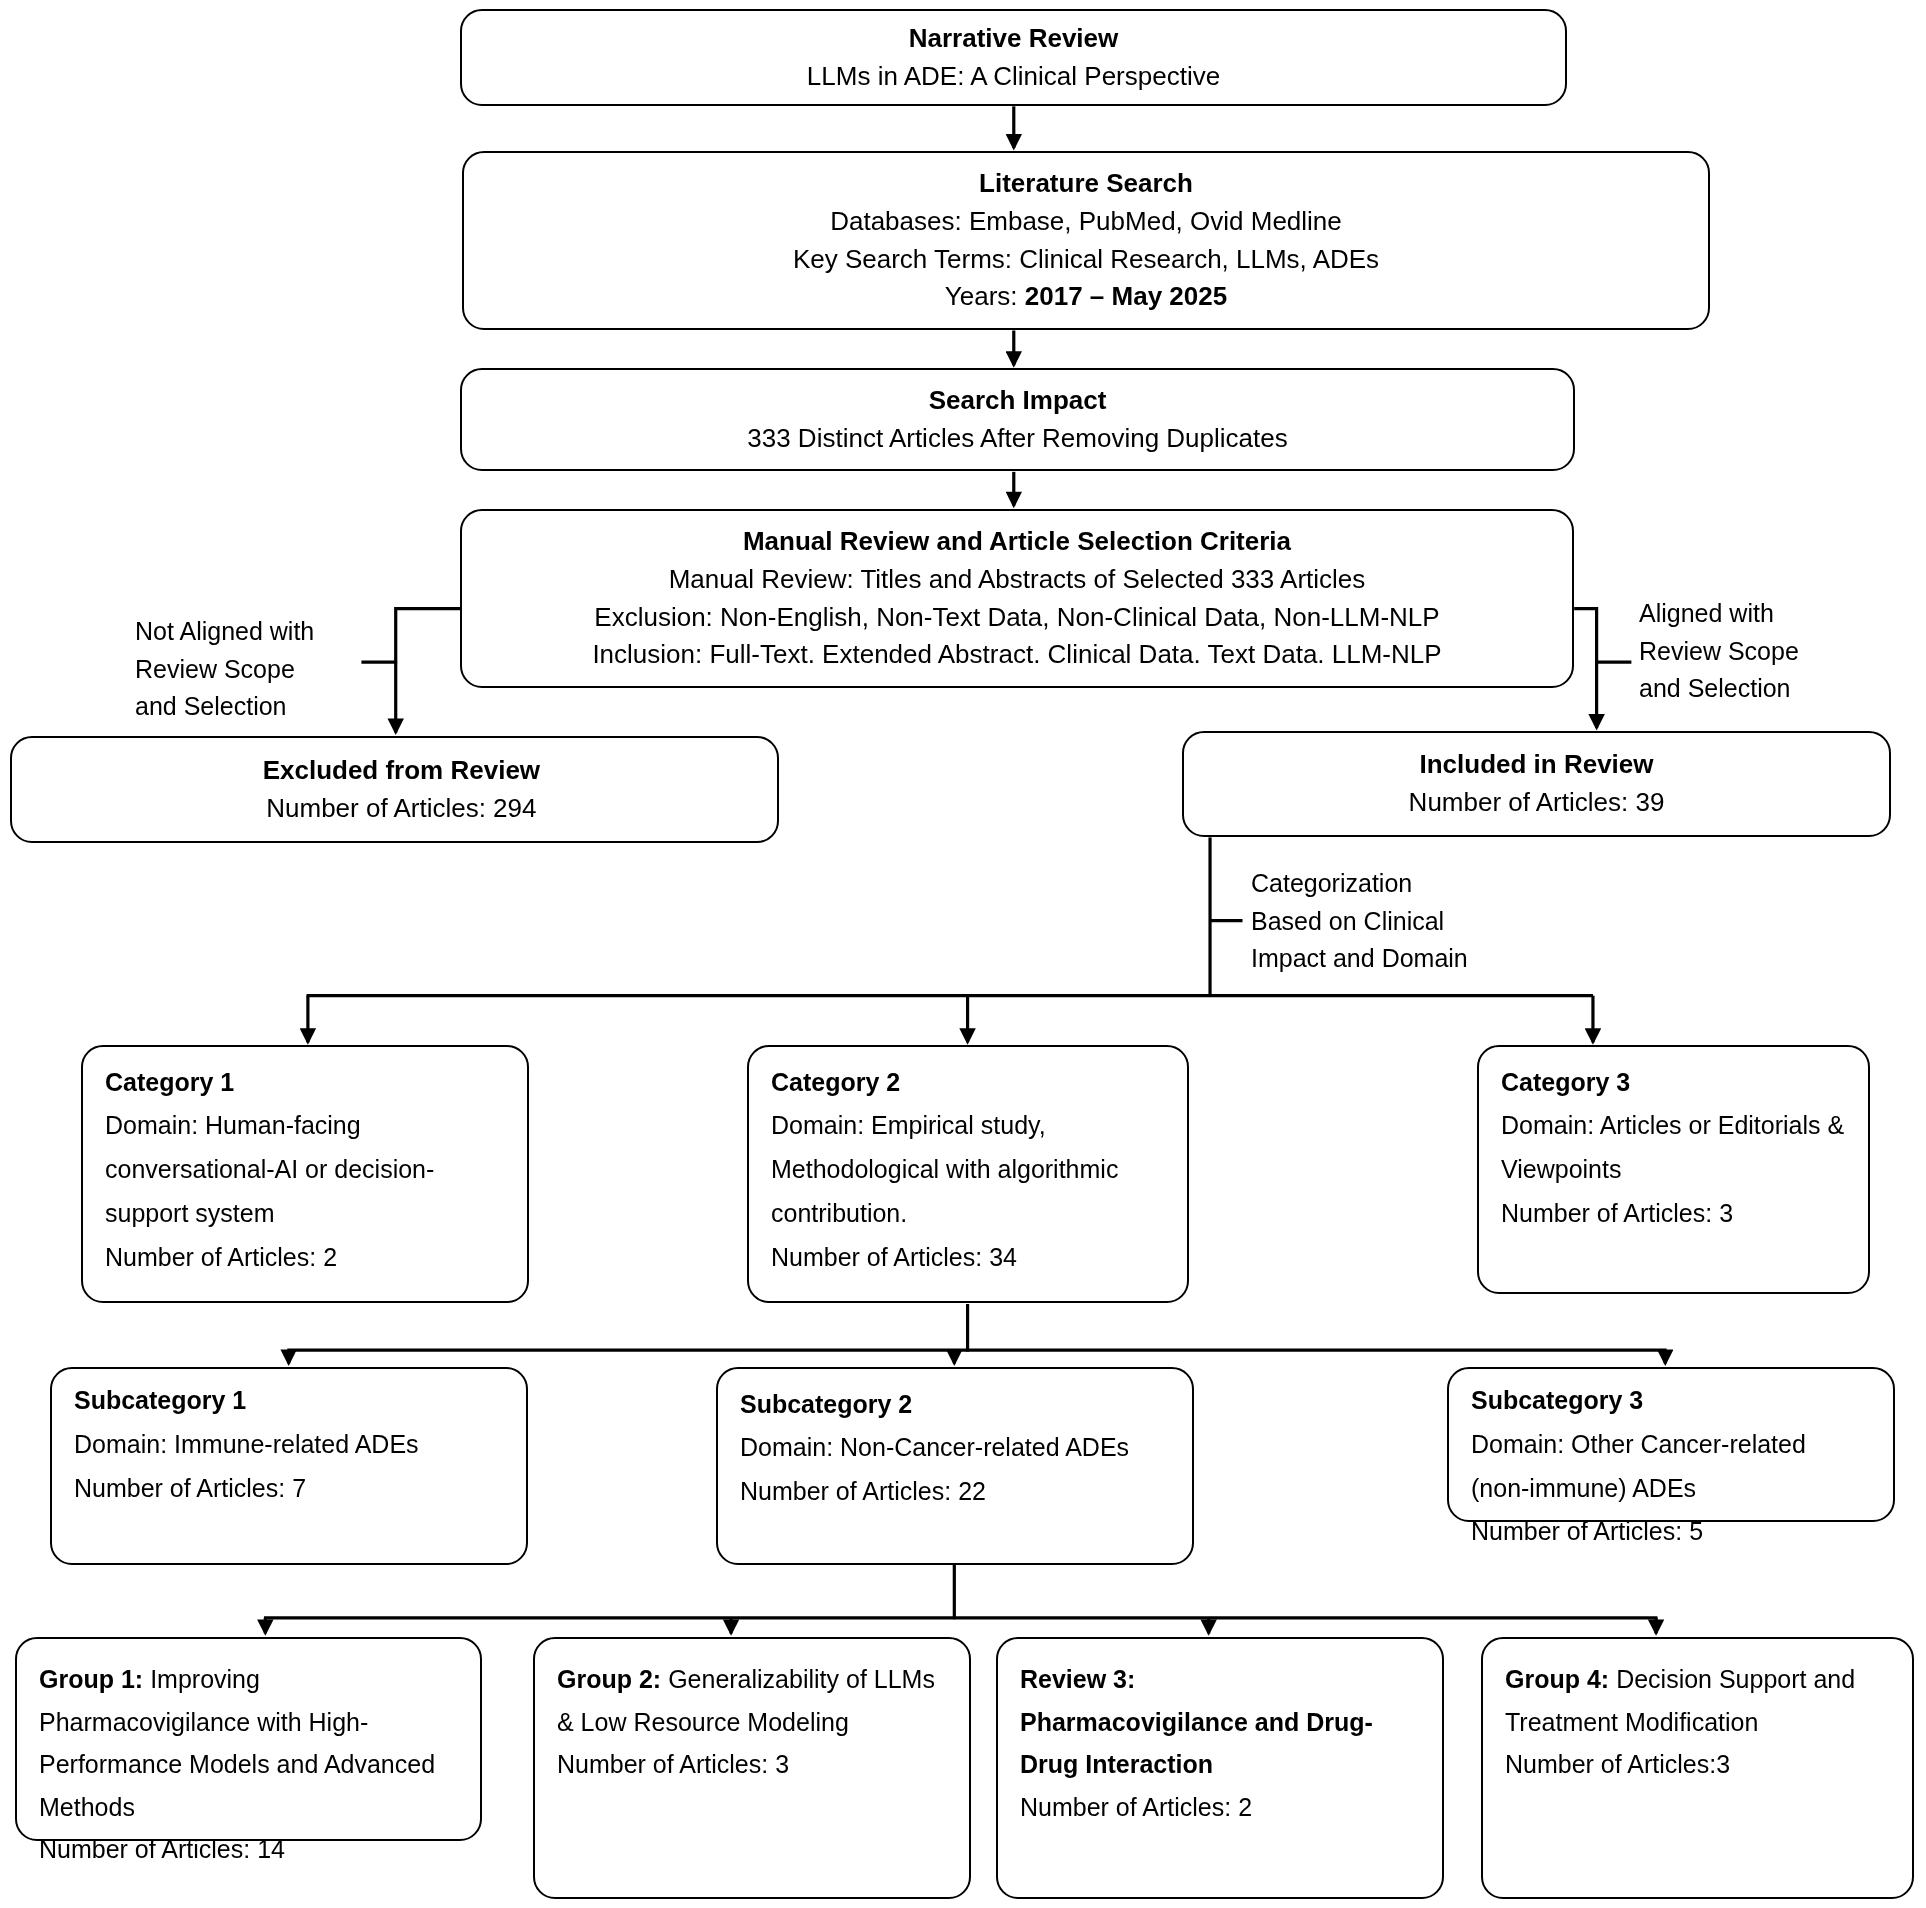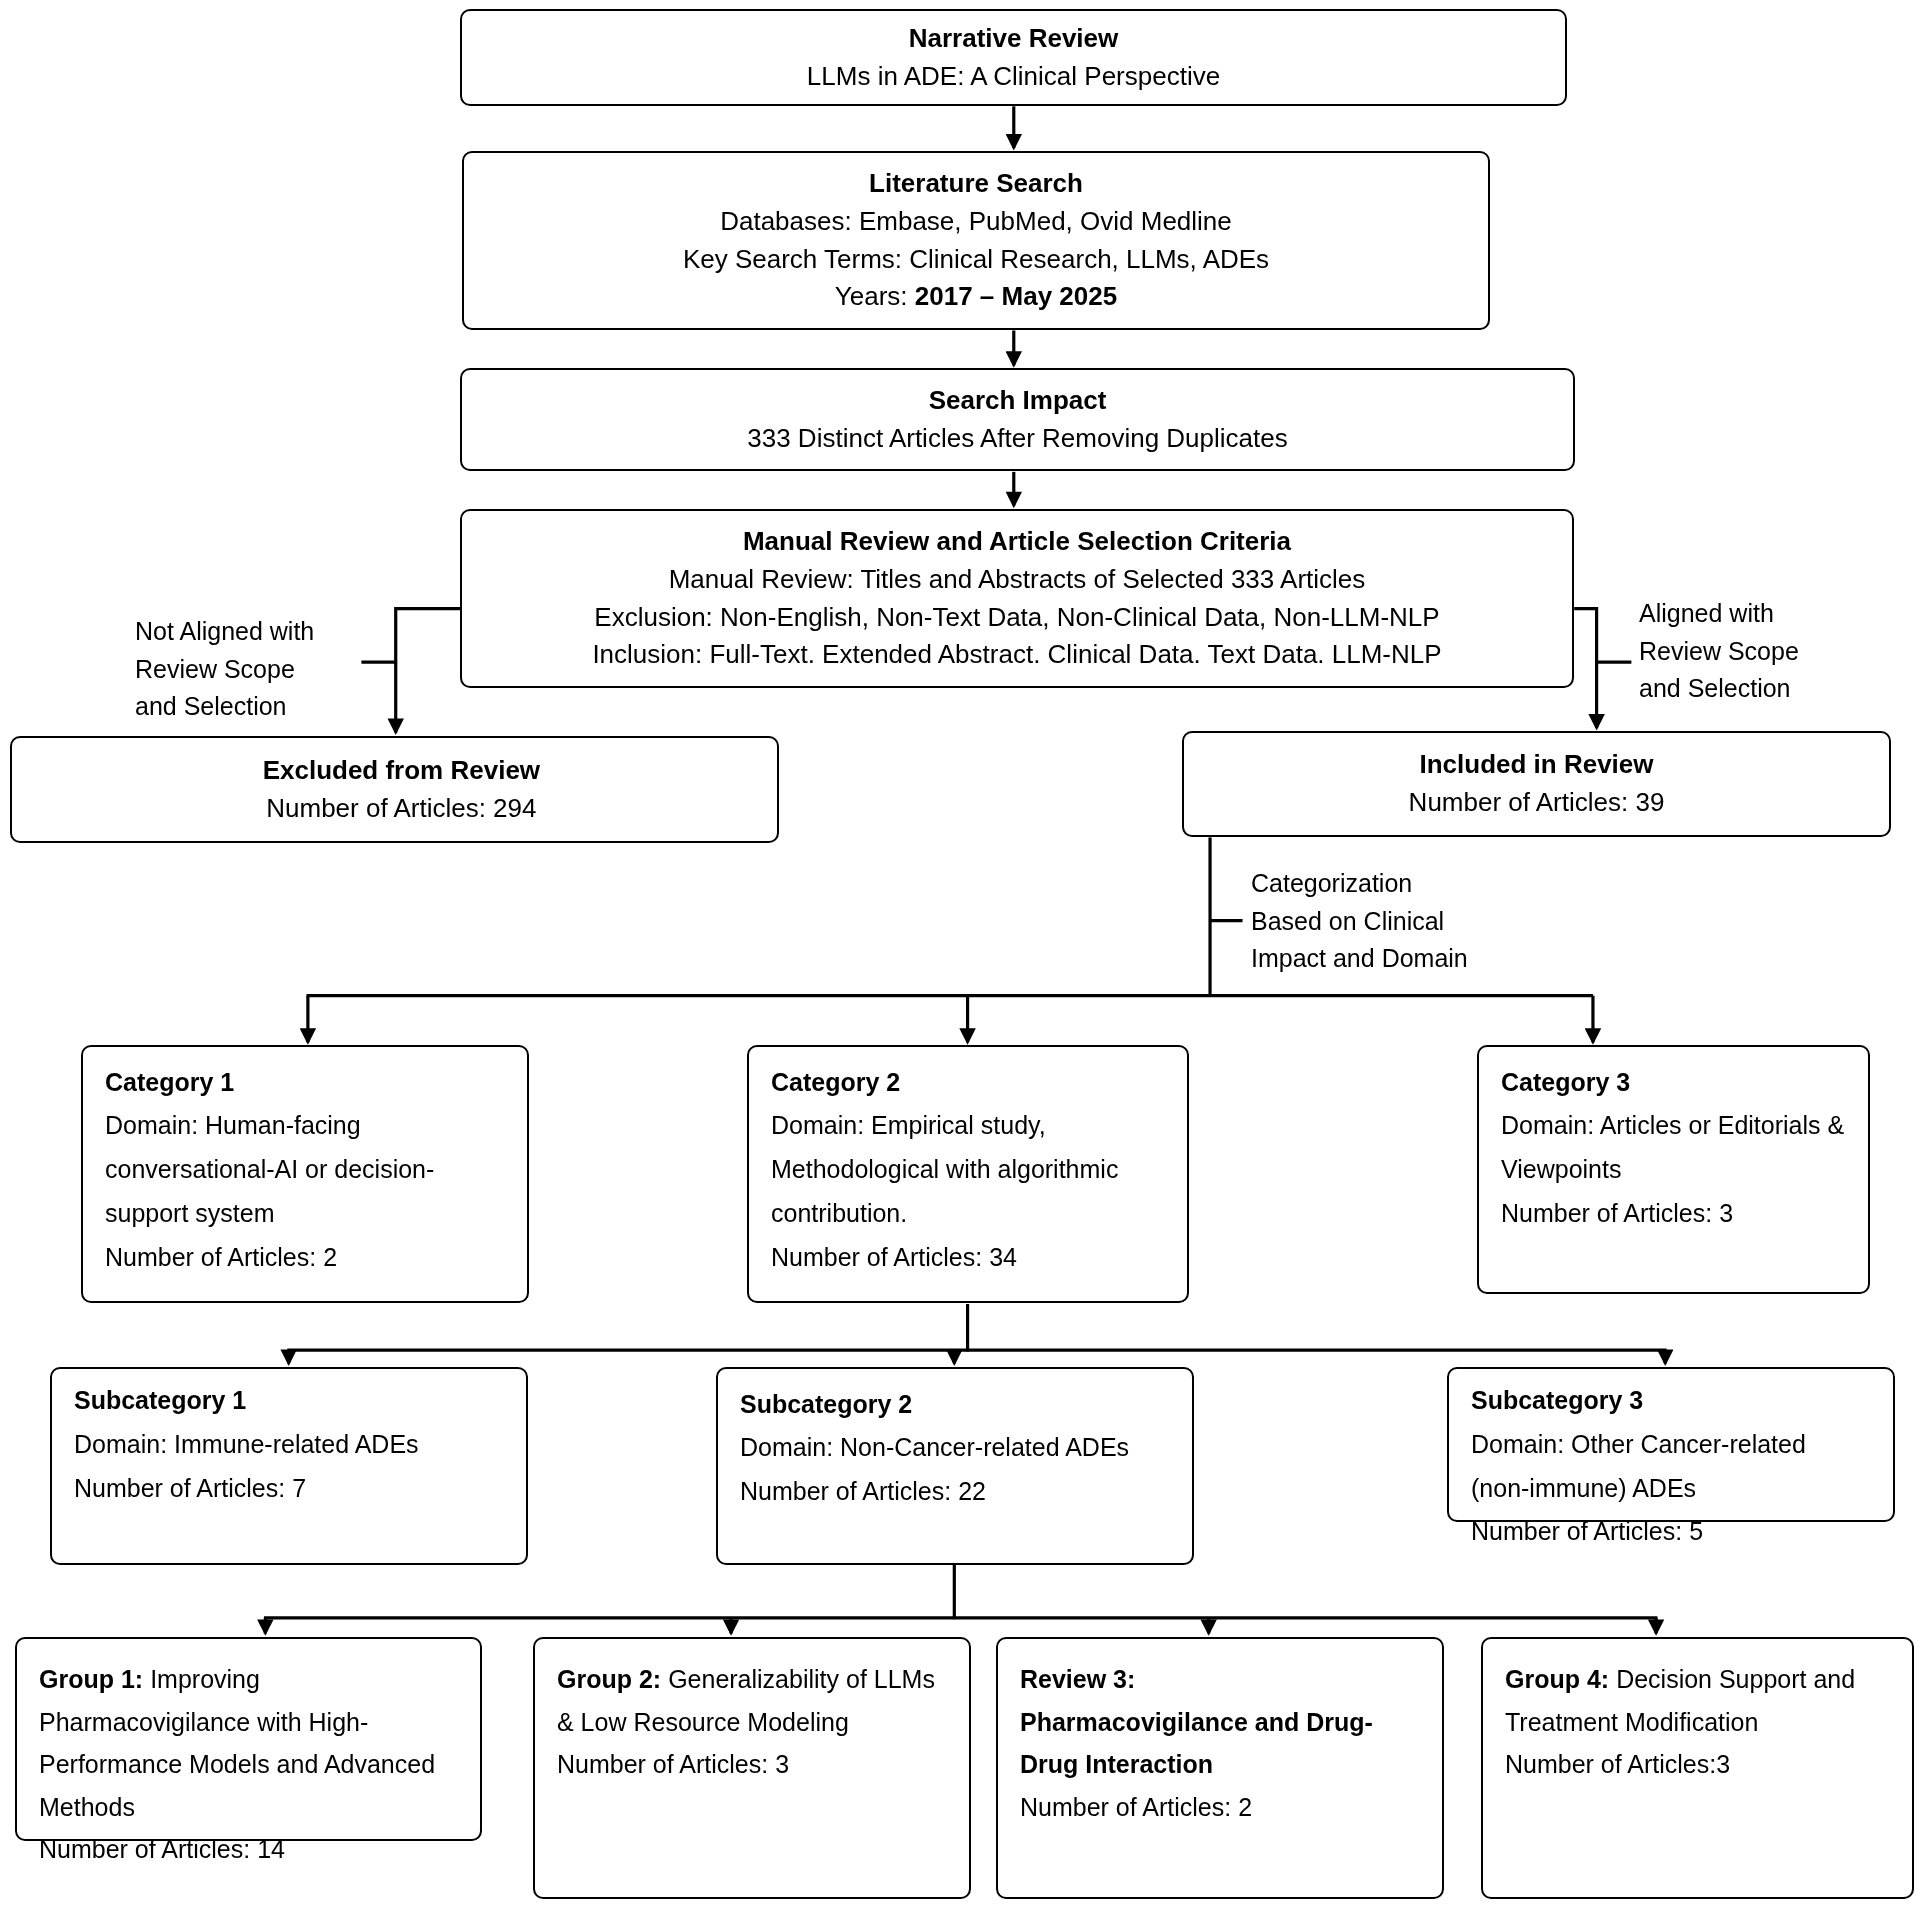--- a/index.html
+++ b/index.html
@@ -9,21 +9,21 @@
     background:#ffffff;
     font-family:"Liberation Sans","DejaVu Sans",sans-serif;
     color:#000;
   }
   .connector-layer{
     position:absolute;left:0;top:0;width:1926px;height:1909px;
     pointer-events:none;z-index:3;
   }
   .box{
     position:absolute;box-sizing:border-box;
-    background:#fff;border:2.7px solid #000;border-radius:10px;
+    background:#fff;border:2.7px solid #000;border-radius:22px;
     z-index:2;
   }
   .chain{
     display:flex;flex-direction:column;justify-content:center;
     text-align:center;font-size:26px;line-height:1.45;
     padding:4.6px 18.3px;
   }
   .b{font-weight:bold;}
   .cat{
     font-size:25px;line-height:1.75;text-align:left;
@@ -78,21 +78,21 @@
       <line x1="2642" y1="3536" x2="2642" y2="3570" marker-end="url(#arrow)"></line>
       <line x1="3620" y1="3536" x2="3620" y2="3570" marker-end="url(#arrow)"></line>
     </g>
   </svg>
 
   <div class="box chain" style="left:460px;top:9.2px;width:1107px;height:97px;">
     <span class="b">Narrative Review</span>
     <span>LLMs in ADE: A Clinical Perspective</span>
   </div>
 
-  <div class="box chain" style="left:462px;top:151px;width:1028px;height:179px;text-align:center;">
+  <div class="box chain" style="left:462px;top:151px;width:1248px;height:179px;text-align:center;">
     <span class="b">Literature Search</span>
     <span>Databases: Embase, PubMed, Ovid Medline</span>
     <span>Key Search Terms: Clinical Research, LLMs, ADEs</span>
     <span><span>Years: </span><span class="b">2017 – May 2025</span></span>
   </div>
 
   <div class="box chain" style="left:460px;top:368px;width:1115px;height:103px;">
     <span class="b">Search Impact</span>
     <span>333 Distinct Articles After Removing Duplicates</span>
   </div>

